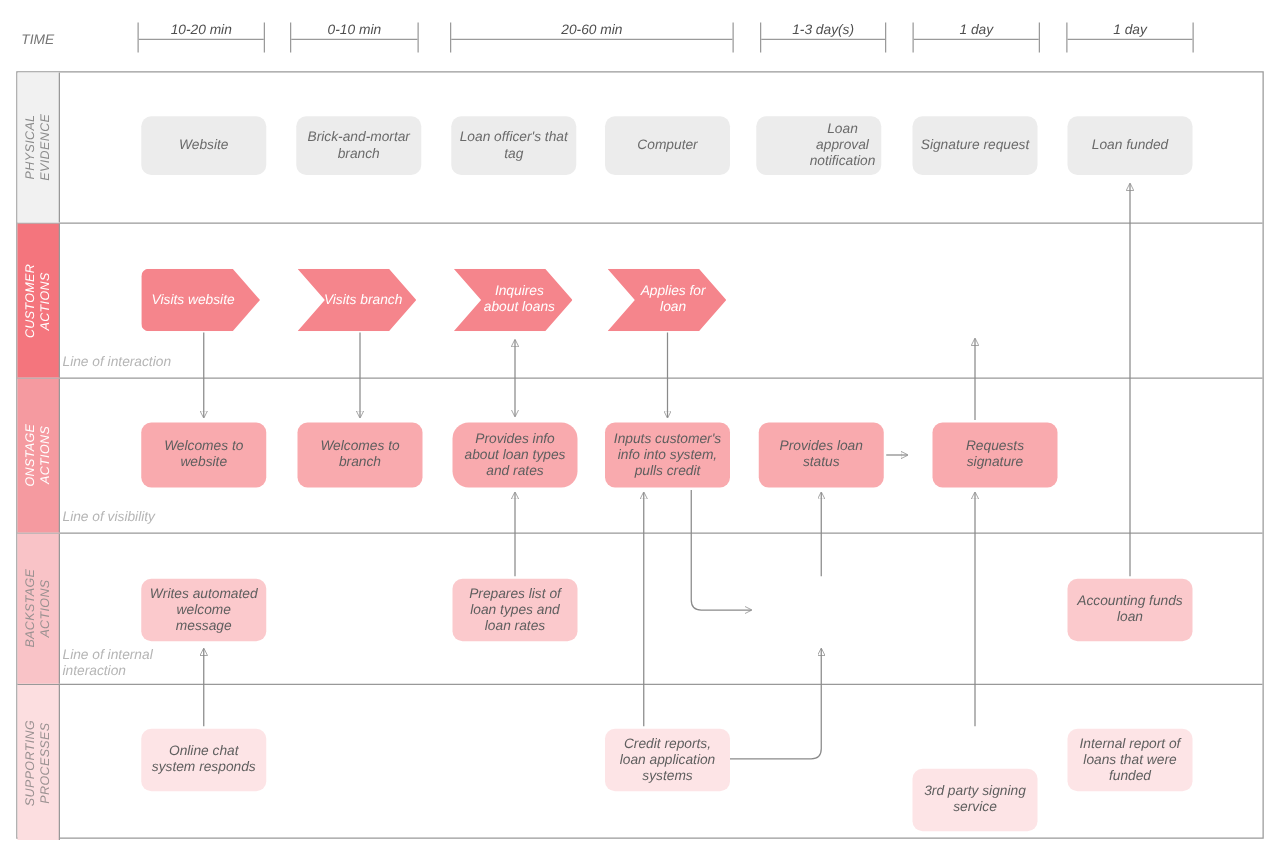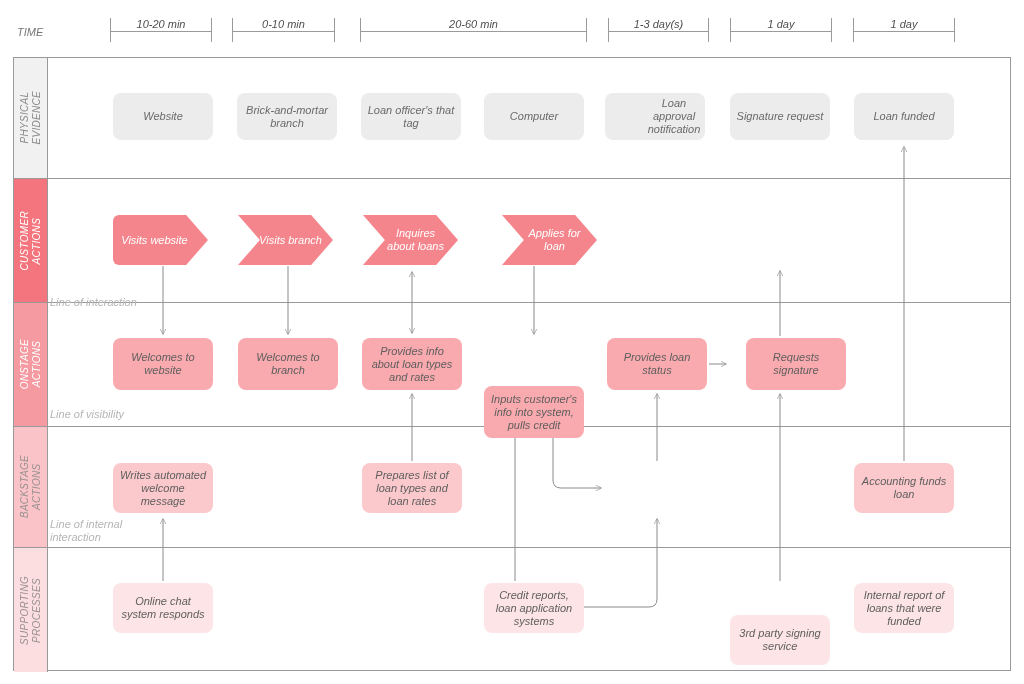--- a/index.html
+++ b/index.html
@@ -106,21 +106,21 @@
       </div>
     </div>
     <div class="lane" style="top:490px;height:124px;">
       <div class="lane-label lab-sup">
         <span>SUPPORTING
 PROCESSES</span>
       </div>
     </div>
   </div>
 
-  <span class="divider-label" style="left:50px;top:284px;margin-top:12px;">Line of interaction</span>
+  <span class="divider-label" style="left:50px;top:284px;">Line of interaction</span>
   <span class="divider-label" style="left:50px;top:408px;">Line of visibility</span>
   <span class="divider-label" style="left:50px;top:518px;width:86px;">Line of internal interaction</span>
 
   <svg class="connectors" width="1024" height="684">
     <defs>
       <marker id="arr" viewBox="0 0 10 10" refX="9" refY="5" markerWidth="6" markerHeight="6" orient="auto-start-reverse">
         <path d="M0,0 L10,5 L0,10 Z" fill="#4d4d4d" stroke="none"></path>
       </marker>
     </defs>
     <path d="M163,266 V334" marker-end="url(#arr)"></path>
@@ -163,34 +163,34 @@
 
   <div class="chev chev-first" style="left:113px;top:215px;">
       <span>Visits website</span>
     </div>
   <div class="chev chev-notch" style="left:238px;top:215px;">
       <span>Visits branch</span>
     </div>
   <div class="chev chev-notch" style="left:363px;top:215px;">
       <span>Inquires about loans</span>
     </div>
-  <div class="chev chev-notch" style="left:502px;top:215px;justify-content:flex-end;">
+  <div class="chev chev-notch" style="left:486px;top:215px;justify-content:flex-end;">
       <span>Applies for loan</span>
     </div>
 
   <div class="box box-on" style="left:113px;top:338px;height:52px;">
       <span>Welcomes to website</span>
     </div>
   <div class="box box-on" style="left:238px;top:338px;height:52px;">
       <span>Welcomes to branch</span>
     </div>
-  <div class="box box-on" style="left:362px;top:338px;height:52px;">
+  <div class="box box-on" style="left:362px;top:338px;height:52px;border-radius:13px;">
       <span>Provides info about loan types and rates</span>
     </div>
-  <div class="box box-on" style="left:484px;top:338px;height:52px;margin-top:48px;">
+  <div class="box box-on" style="left:484px;top:338px;height:52px;">
       <span>Inputs customer's info into system, pulls credit</span>
     </div>
   <div class="box box-on" style="left:607px;top:338px;height:52px;">
       <span>Provides loan status</span>
     </div>
   <div class="box box-on" style="left:730px;top:338px;height:52px;margin-left:16px;">
       <span>Requests signature</span>
     </div>
 
   <div class="box box-back" style="left:113px;top:463px;height:50px;">

